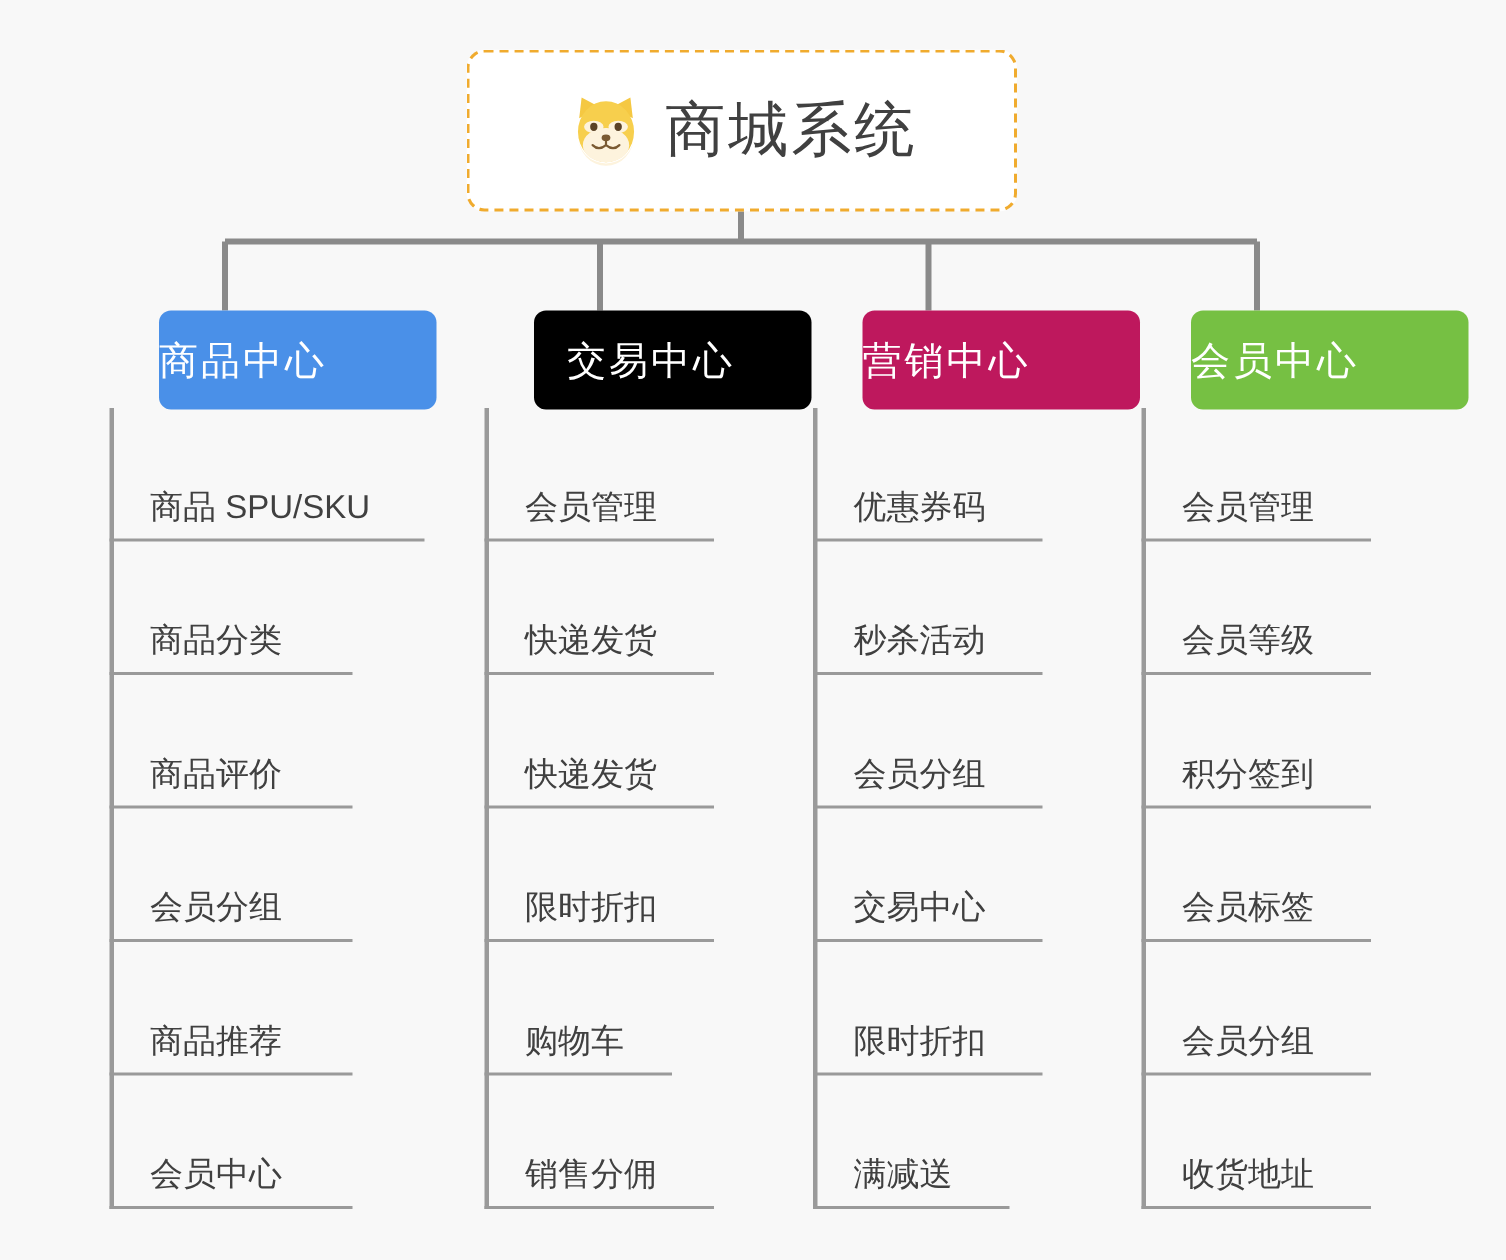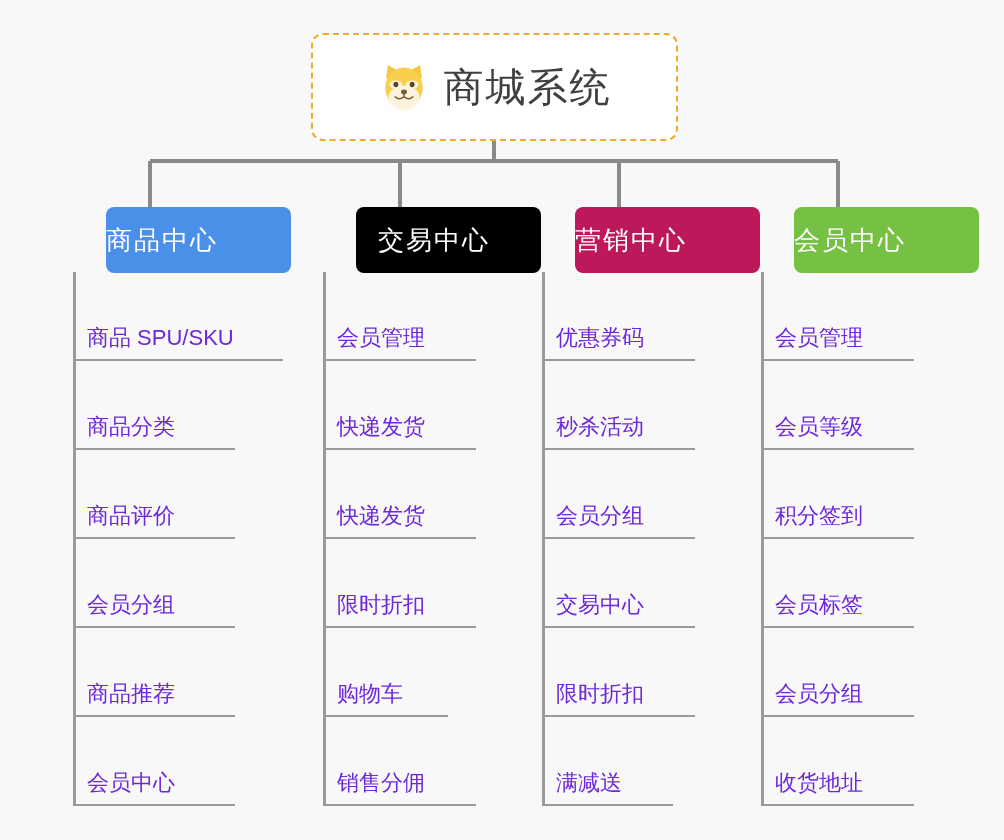--- a/index.html
+++ b/index.html
@@ -86,25 +86,25 @@
     position: absolute;
     top: 272px;
   }
   .leaf-item {
     position: relative;
     height: 89px;
     box-sizing: border-box;
   }
   .leaf-label {
     position: absolute;
-    left: 14px;
+    left: 27px;
     bottom: 12px;
     font-size: 22px;
     line-height: 1;
-    color: #6d28d9;
+    color: #404040;
     white-space: nowrap;
   }
   .leaf-underline {
     position: absolute;
     left: 0;
     bottom: 0;
     height: 2px;
     background: #9a9a9a;
   }
   .leaf-trunk {

